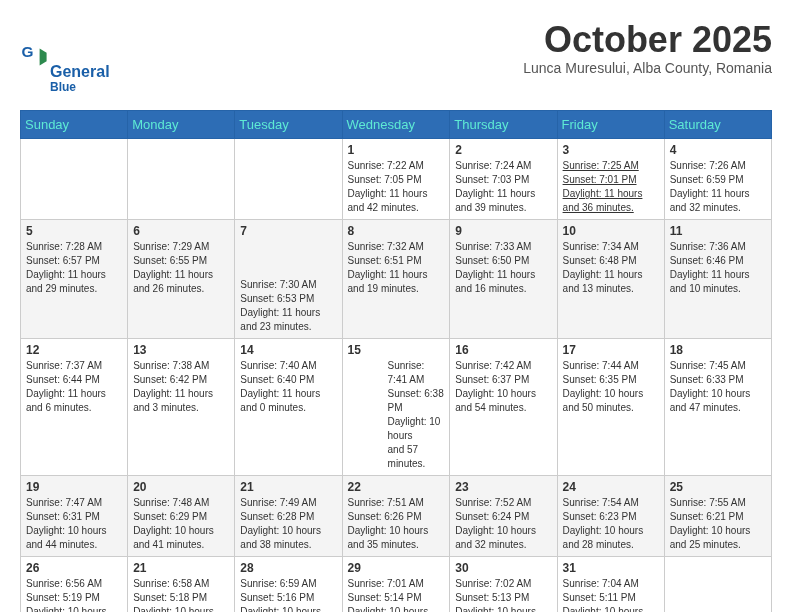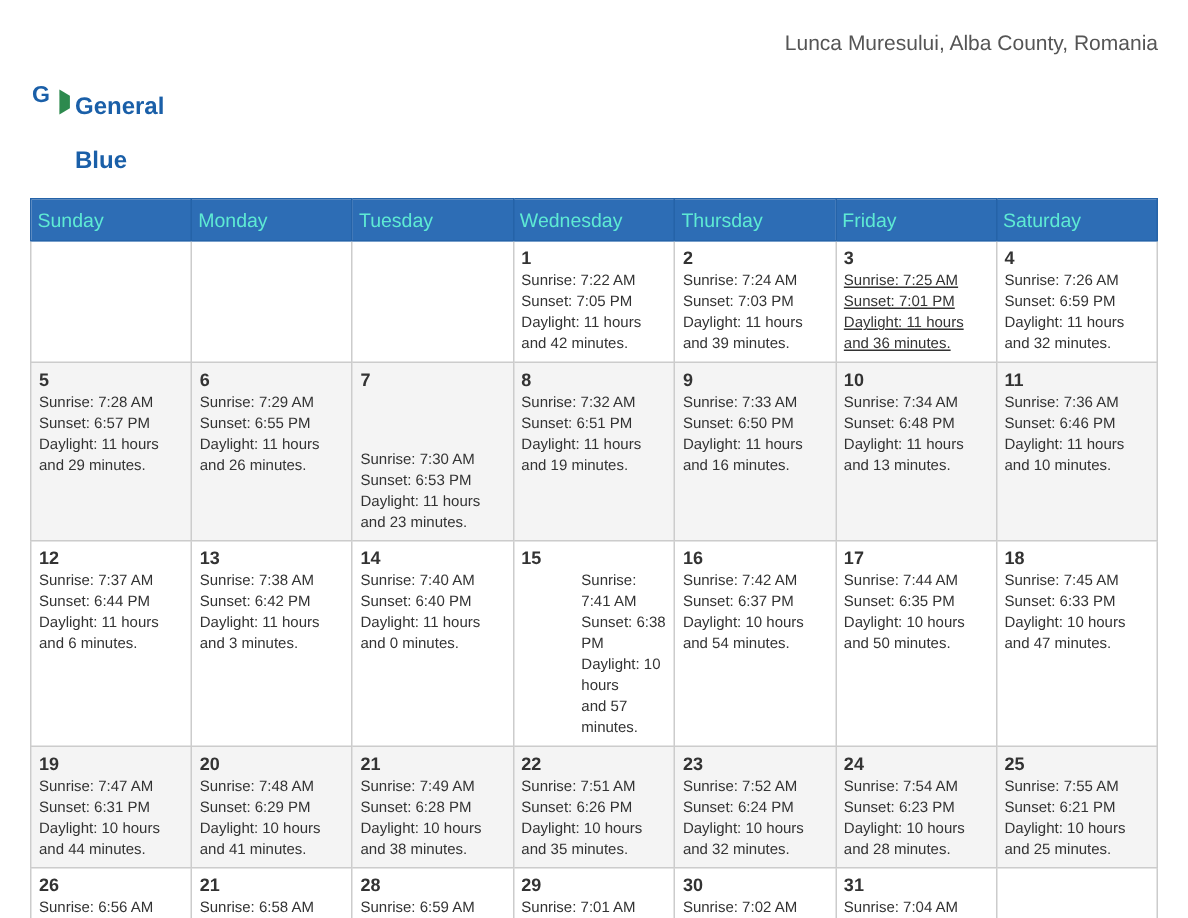--- a/index.html
+++ b/index.html
@@ -89,24 +89,25 @@
 <body>
 
 <div class="header">
   <div class="logo">
     <svg class="logo-icon" viewBox="0 0 40 40">
       <text x="2" y="20" font-size="22" font-weight="bold" fill="#1a5fa8">G</text>
       <polygon points="28,8 38,14 38,26 28,32" fill="#2d8a4e"></polygon>
     </svg>
     <div>
       <div style="font-size:16px;font-weight:bold;color:#1a5fa8;line-height:1.1;margin-top:43px;">General</div>
-      <div style="font-size:16px;font-weight:bold;color:#1a5fa8;line-height:1.1;margin-top:18px;">Blue</div>
+      <div style="font-size:12px;font-weight:bold;color:#1a5fa8;line-height:1.1;">Blue</div>
     </div>
   </div>
   <div class="title-block">
+    <div class="month-title">October 2025</div>
     <div class="location">Lunca Muresului, Alba County, Romania</div>
   </div>
 </div>
 
 <table class="calendar">
   <thead>
     <tr>
     <th>Sunday</th>
         <th>Monday</th>
         <th>Tuesday</th>

